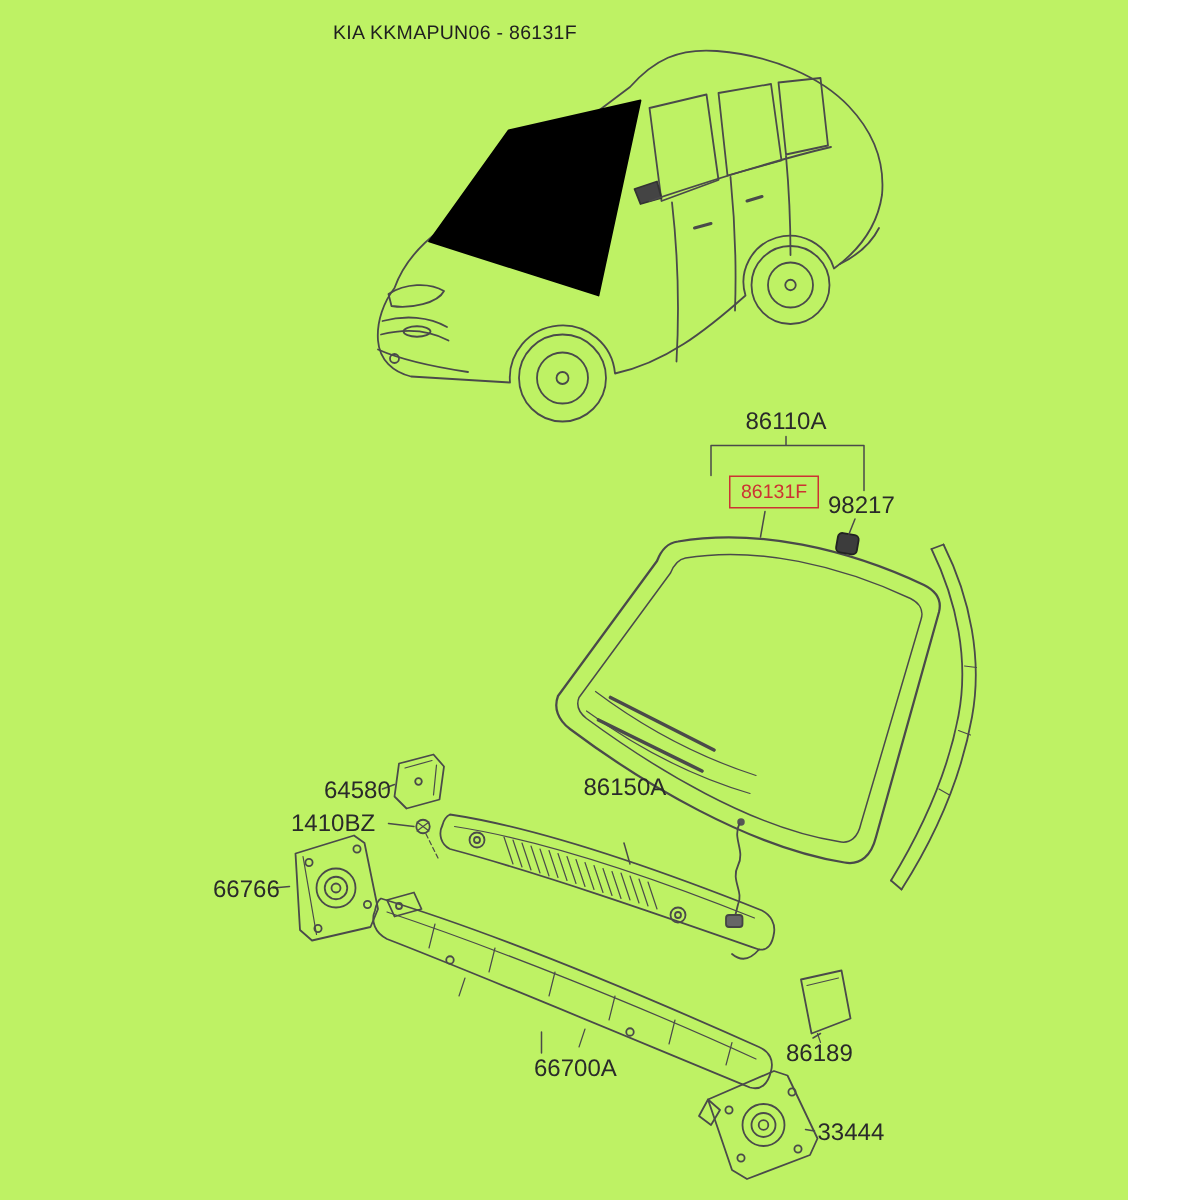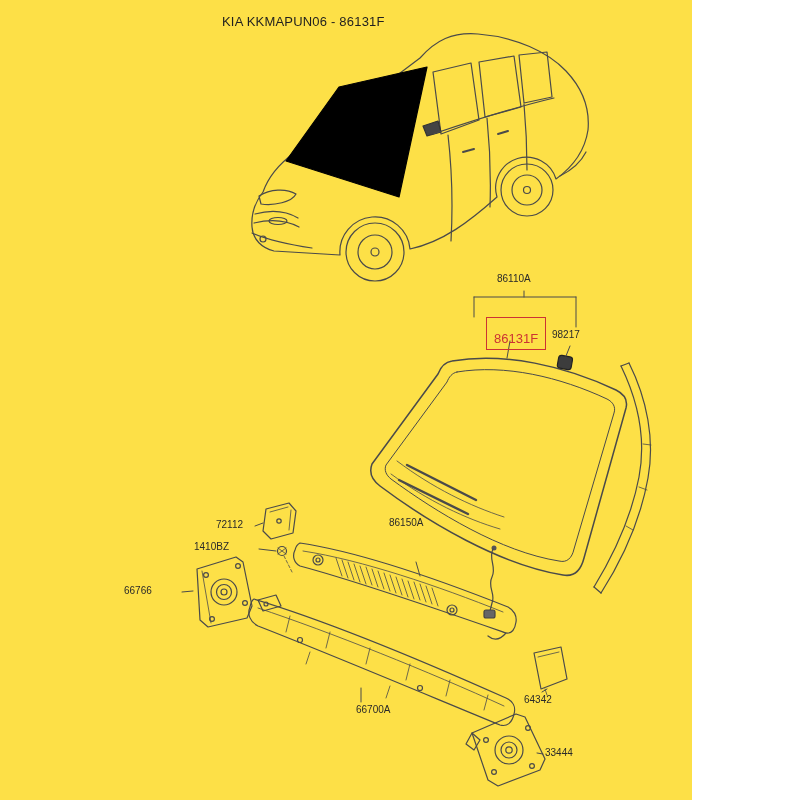--- a/index.html
+++ b/index.html
@@ -1,21 +1,21 @@
 <!DOCTYPE html>
 <html><head>
 <meta charset="utf-8">
 <style>
   html,body{margin:0;padding:0;background:#fff;}
-  .canvas{position:relative;width:692px;height:800px;background:#fde047;overflow:hidden;
+  .canvas{position:relative;width:752px;height:800px;background:#bef264;overflow:hidden;
           font-family:"Liberation Sans", sans-serif;}
   .artwork{position:absolute;left:0;top:0;}
-  .lbl{position:absolute;font-size:10px;color:#2a2a2a;white-space:nowrap;line-height:1;}
+  .lbl{position:absolute;font-size:16px;color:#2a2a2a;white-space:nowrap;line-height:1;}
   .title{position:absolute;left:222px;top:14px;font-size:13px;color:#1f1f1f;letter-spacing:.2px;}
-  .highlight-box{border:1.5px solid #cc3333;color:#cc3333;padding:14px 7px 4px 7px;font-size:13px;}
+  .highlight-box{border:1.5px solid #cc3333;color:#cc3333;padding:3px 7px 4px 7px;font-size:13px;}
   svg{display:block;}
 </style>
 </head>
 <body>
 
 <div class="canvas">
 
   <svg class="artwork" width="800" height="800" viewBox="0 0 800 800">
     <g stroke="#4a4a4a" stroke-width="1.2" fill="none" stroke-linejoin="round" stroke-linecap="round">
 
@@ -168,26 +168,26 @@
   </svg>
 
   <div class="title">KIA KKMAPUN06 - 86131F</div>
 
   <div class="lbl" style="left:497px;top:274px">86110A</div>
 
   <div class="lbl highlight-box" style="left: 486px; top: 317px; color: rgb(204, 51, 51); border-color: rgb(204, 51, 51);">86131F</div>
 
   <div class="lbl" style="left:552px;top:330px">98217</div>
 
-  <div class="lbl" style="left:216px;top:520px">72112</div>
+  <div class="lbl" style="left:216px;top:520px">64580</div>
 
   <div class="lbl" style="left:194px;top:542px">1410BZ</div>
 
-  <div class="lbl" style="left:124px;top:586px">66766</div>
+  <div class="lbl" style="left:142px;top:586px">66766</div>
 
   <div class="lbl" style="left:389px;top:518px">86150A</div>
 
   <div class="lbl" style="left:356px;top:705px">66700A</div>
 
-  <div class="lbl" style="left:524px;top:695px">64342</div>
+  <div class="lbl" style="left:524px;top:695px">86189</div>
 
   <div class="lbl" style="left:545px;top:748px">33444</div>
 </div>
 
 </body></html>

